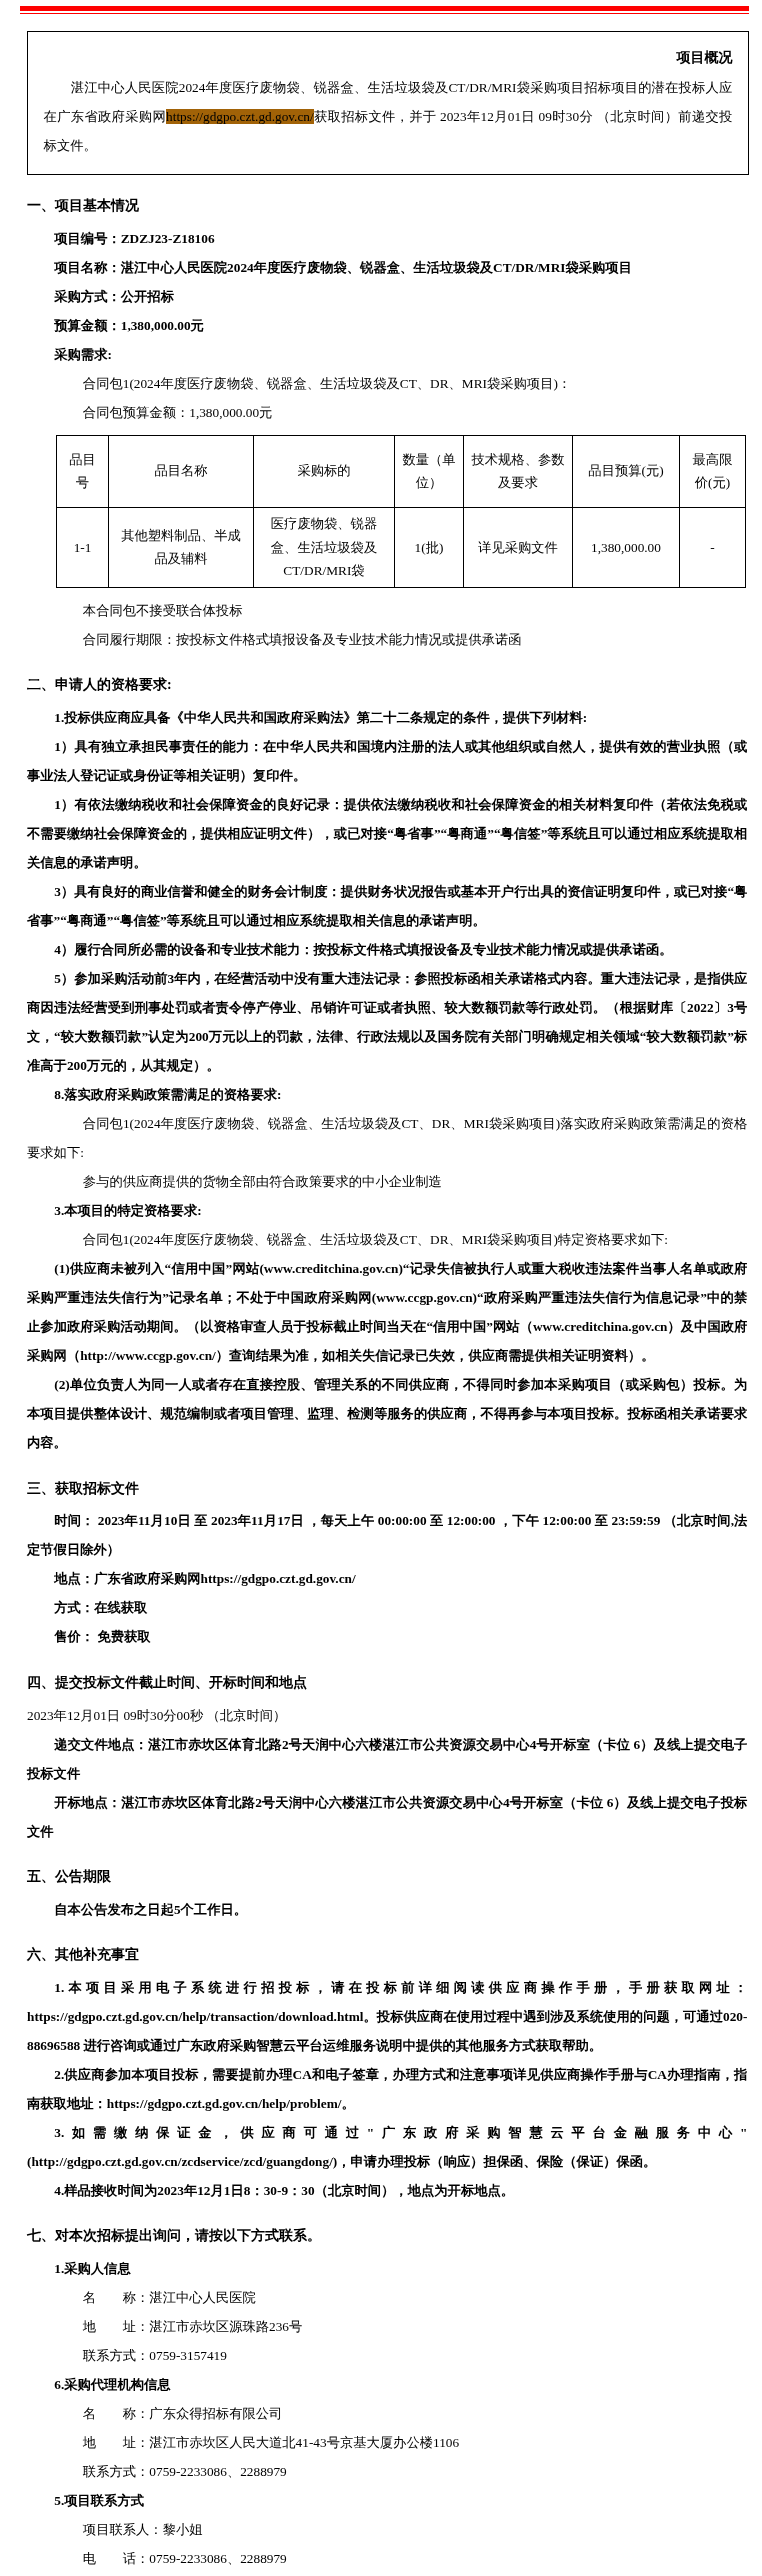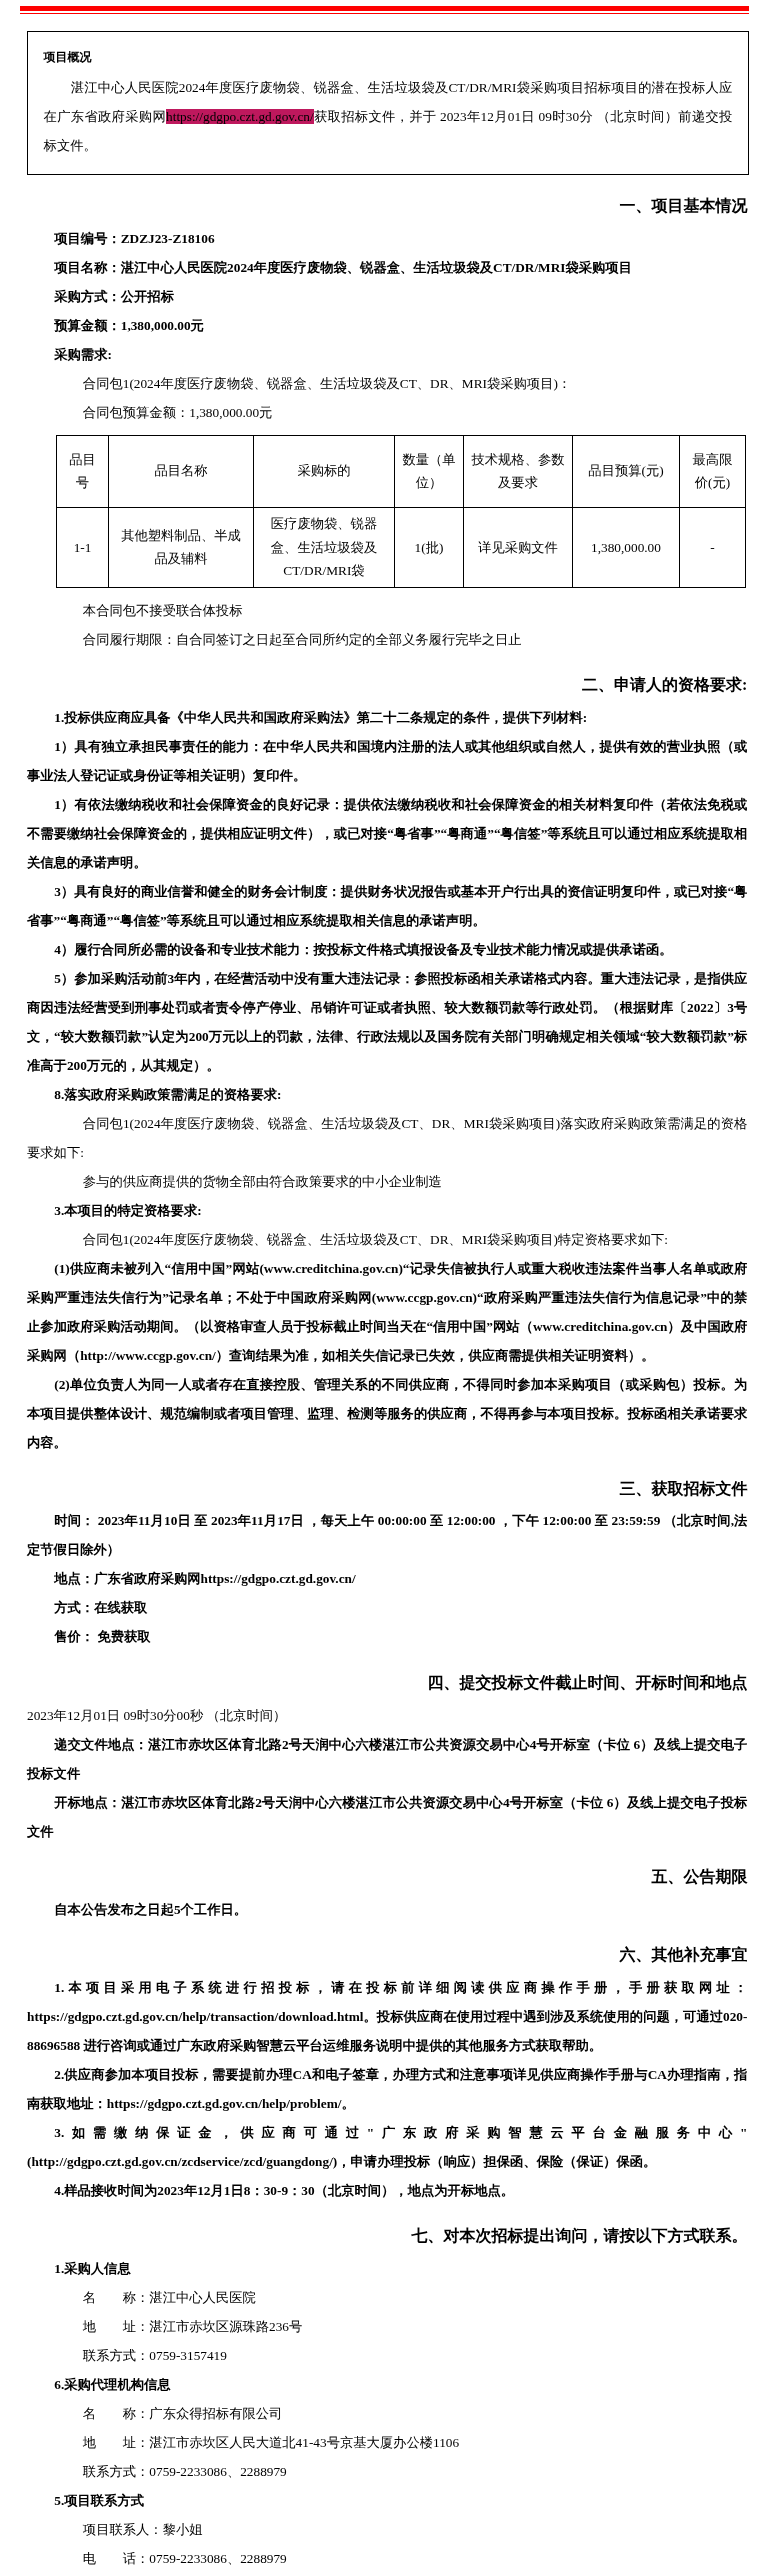--- a/index.html
+++ b/index.html
@@ -18,38 +18,38 @@
   .red-thin { height: 1.6px; background: #ff0000; margin-top: 1.6px; }
 
   
   .overview-box {
     margin: 17px 14px 0 27px;
     border: 1.6px solid #000000;
     padding: 9.4px 15.6px 14px 15.6px;
   }
   .overview-title {
     font-weight: bold;
-    font-size: 12px;
+    font-size: 14px;
     line-height: 31px;
+    text-align: right;
   }
   .overview-text {
     line-height: 29px;
     text-indent: 2.05em;
     text-align: justify;
   }
-  .hl { background: #be185d; }
+  .hl { background: #a16207; }
 
   
   .content { margin: 0 15.6px 0 27px; }
   h2.sec {
-    font-size: 16px;
+    font-size: 14px;
     font-weight: bold;
     line-height: 23.4px;
     margin: 19.5px 0 6.3px 0;
-    text-align: right;
   }
   p.p1, p.p2, p.p0 {
     line-height: 29px;
     text-align: justify;
   }
   p.p1 { text-indent: 2.05em; font-weight: bold; }
   p.p2 { text-indent: 4.2em; }
 
   
   table.items {
@@ -131,21 +131,21 @@
           <td>医疗废物袋、锐器盒、生活垃圾袋及CT/DR/MRI袋</td>
           <td>1(批)</td>
           <td>详见采购文件</td>
           <td>1,380,000.00</td>
           <td>-</td>
         </tr>
       </tbody>
     </table>
 
     <p class="p2">本合同包不接受联合体投标</p>
-    <p class="p2">合同履行期限：自合同签订之日起至合同所约定的全部义务履行完毕之日止</p>
+    <p class="p2">合同履行期限：按投标文件格式填报设备及专业技术能力情况或提供承诺函</p>
 
     <h2 class="sec">二、申请人的资格要求:</h2>
     <p class="p1">1.投标供应商应具备《中华人民共和国政府采购法》第二十二条规定的条件，提供下列材料:</p>
     <p class="p1">1）具有独立承担民事责任的能力：在中华人民共和国境内注册的法人或其他组织或自然人，提供有效的营业执照（或事业法人登记证或身份证等相关证明）复印件。</p>
     <p class="p1">1）有依法缴纳税收和社会保障资金的良好记录：提供依法缴纳税收和社会保障资金的相关材料复印件（若依法免税或不需要缴纳社会保障资金的，提供相应证明文件），或已对接“粤省事”“粤商通”“粤信签”等系统且可以通过相应系统提取相关信息的承诺声明。</p>
     <p class="p1">3）具有良好的商业信誉和健全的财务会计制度：提供财务状况报告或基本开户行出具的资信证明复印件，或已对接“粤省事”“粤商通”“粤信签”等系统且可以通过相应系统提取相关信息的承诺声明。</p>
     <p class="p1">4）履行合同所必需的设备和专业技术能力：按投标文件格式填报设备及专业技术能力情况或提供承诺函。</p>
     <p class="p1">5）参加采购活动前3年内，在经营活动中没有重大违法记录：参照投标函相关承诺格式内容。重大违法记录，是指供应商因违法经营受到刑事处罚或者责令停产停业、吊销许可证或者执照、较大数额罚款等行政处罚。（根据财库〔2022〕3号文，“较大数额罚款”认定为200万元以上的罚款，法律、行政法规以及国务院有关部门明确规定相关领域“较大数额罚款”标准高于200万元的，从其规定）。</p>
     <p class="p1">8.落实政府采购政策需满足的资格要求:</p>
     <p class="p2">合同包1(2024年度医疗废物袋、锐器盒、生活垃圾袋及CT、DR、MRI袋采购项目)落实政府采购政策需满足的资格要求如下:</p>

